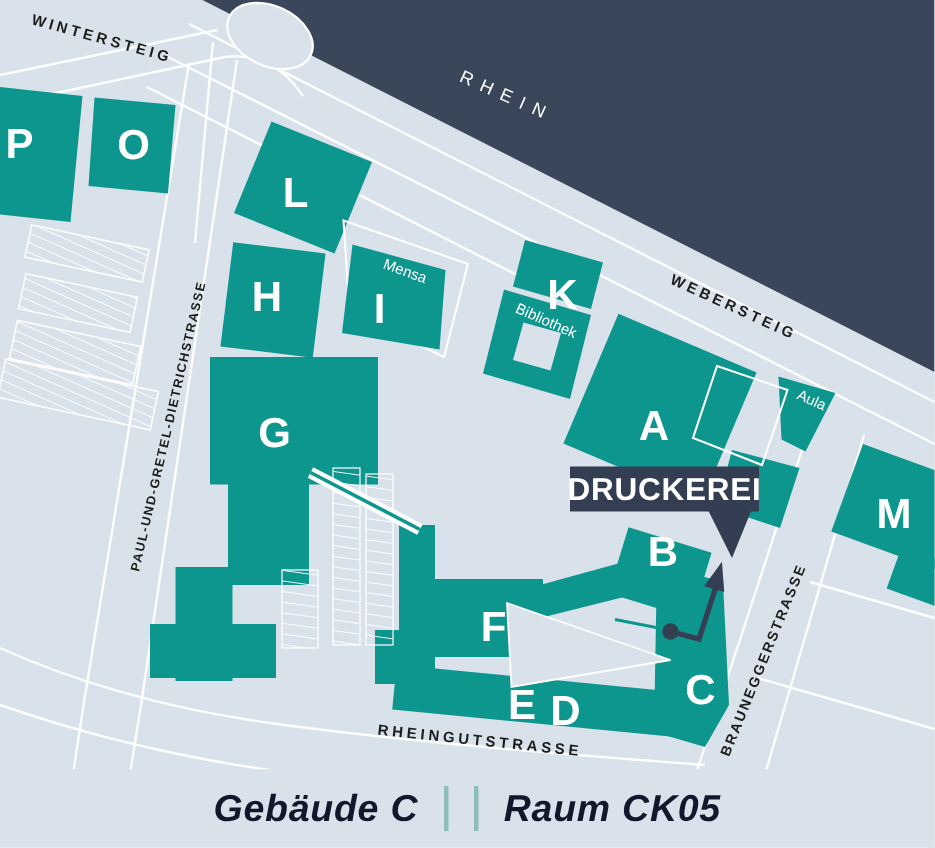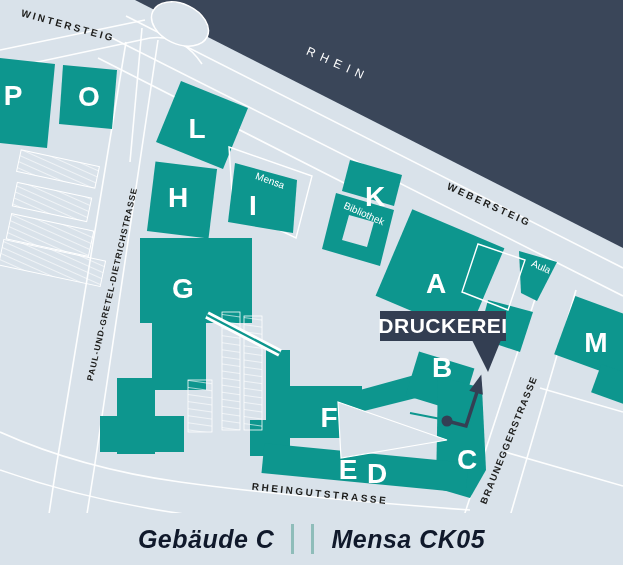--- a/index.html
+++ b/index.html
@@ -143,15 +143,15 @@
       <polygon points="472,340 501,340 488,372" style="fill:var(--c-callout_bg,#333e52)"></polygon>
       <rect x="380" y="311" width="126" height="30" style="fill:var(--c-callout_bg,#333e52)"></rect>
       <text x="443" y="333" fill="#ffffff" font-size="21" font-weight="bold" letter-spacing="0.5" text-anchor="middle">DRUCKEREI</text>
     </g>
   </svg>
 
   <div class="caption">
     <span class="cap-text">Gebäude C</span>
     <span class="cap-sep"></span>
     <span class="cap-sep"></span>
-    <span class="cap-text">Mensa CK05</span>
+    <span class="cap-text">Raum CK05</span>
   </div>
 </div>
 
 </body></html>

